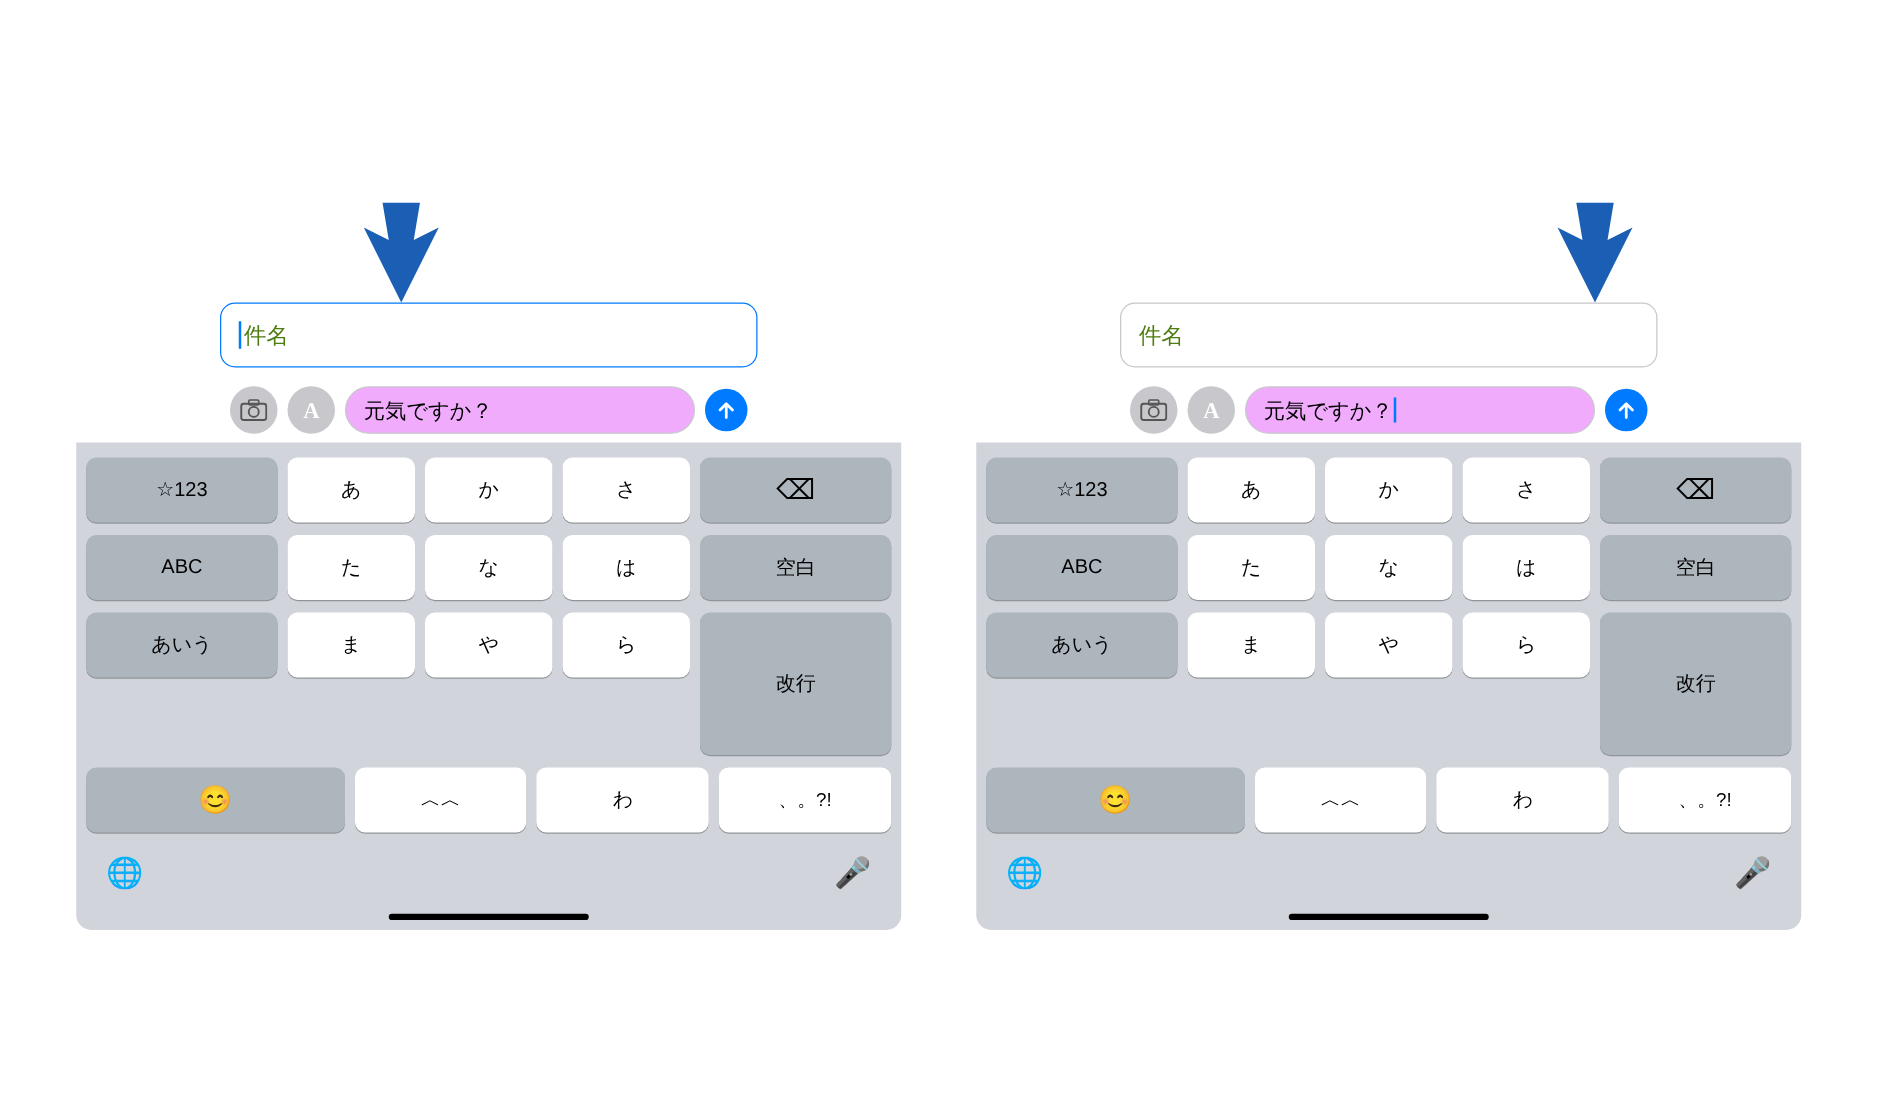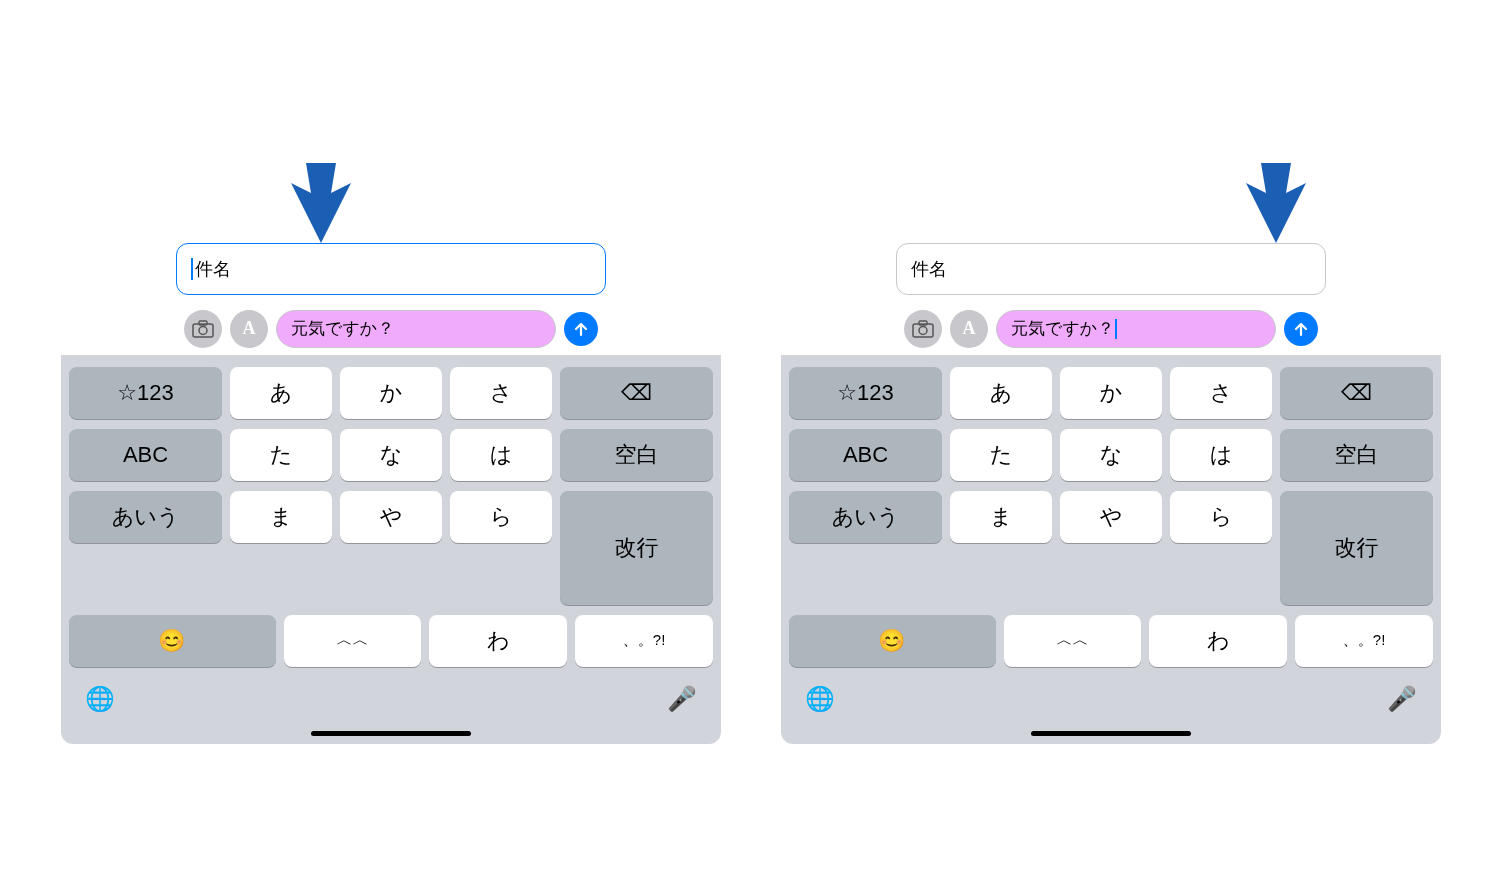--- a/index.html
+++ b/index.html
@@ -58,21 +58,21 @@
     }
     .subject-cursor {
       width: 2px;
       height: 22px;
       background: #007AFF;
       margin-right: 2px;
       animation: blink 1s step-end infinite;
     }
     @keyframes blink { 50% { opacity: 0; } }
     .subject-placeholder {
-      color: #000000;
+      color: #4d7c0f;
       font-size: 18px;
     }
     
     .message-bar {
       width: 430px;
       height: 52px;
       display: flex;
       align-items: center;
       gap: 8px;
       padding: 0 8px;
@@ -140,21 +140,21 @@
       display: flex;
       gap: 8px;
       justify-content: center;
     }
     .kb-key {
       height: 52px;
       border-radius: 8px;
       display: flex;
       align-items: center;
       justify-content: center;
-      font-size: 22px;
+      font-size: 16px;
       font-weight: 400;
       cursor: pointer;
       box-shadow: 0 1px 0 rgba(0,0,0,0.3);
       user-select: none;
       flex-shrink: 0;
     }
     .kb-key.white {
       background: #ffffff;
       color: #000;
     }

